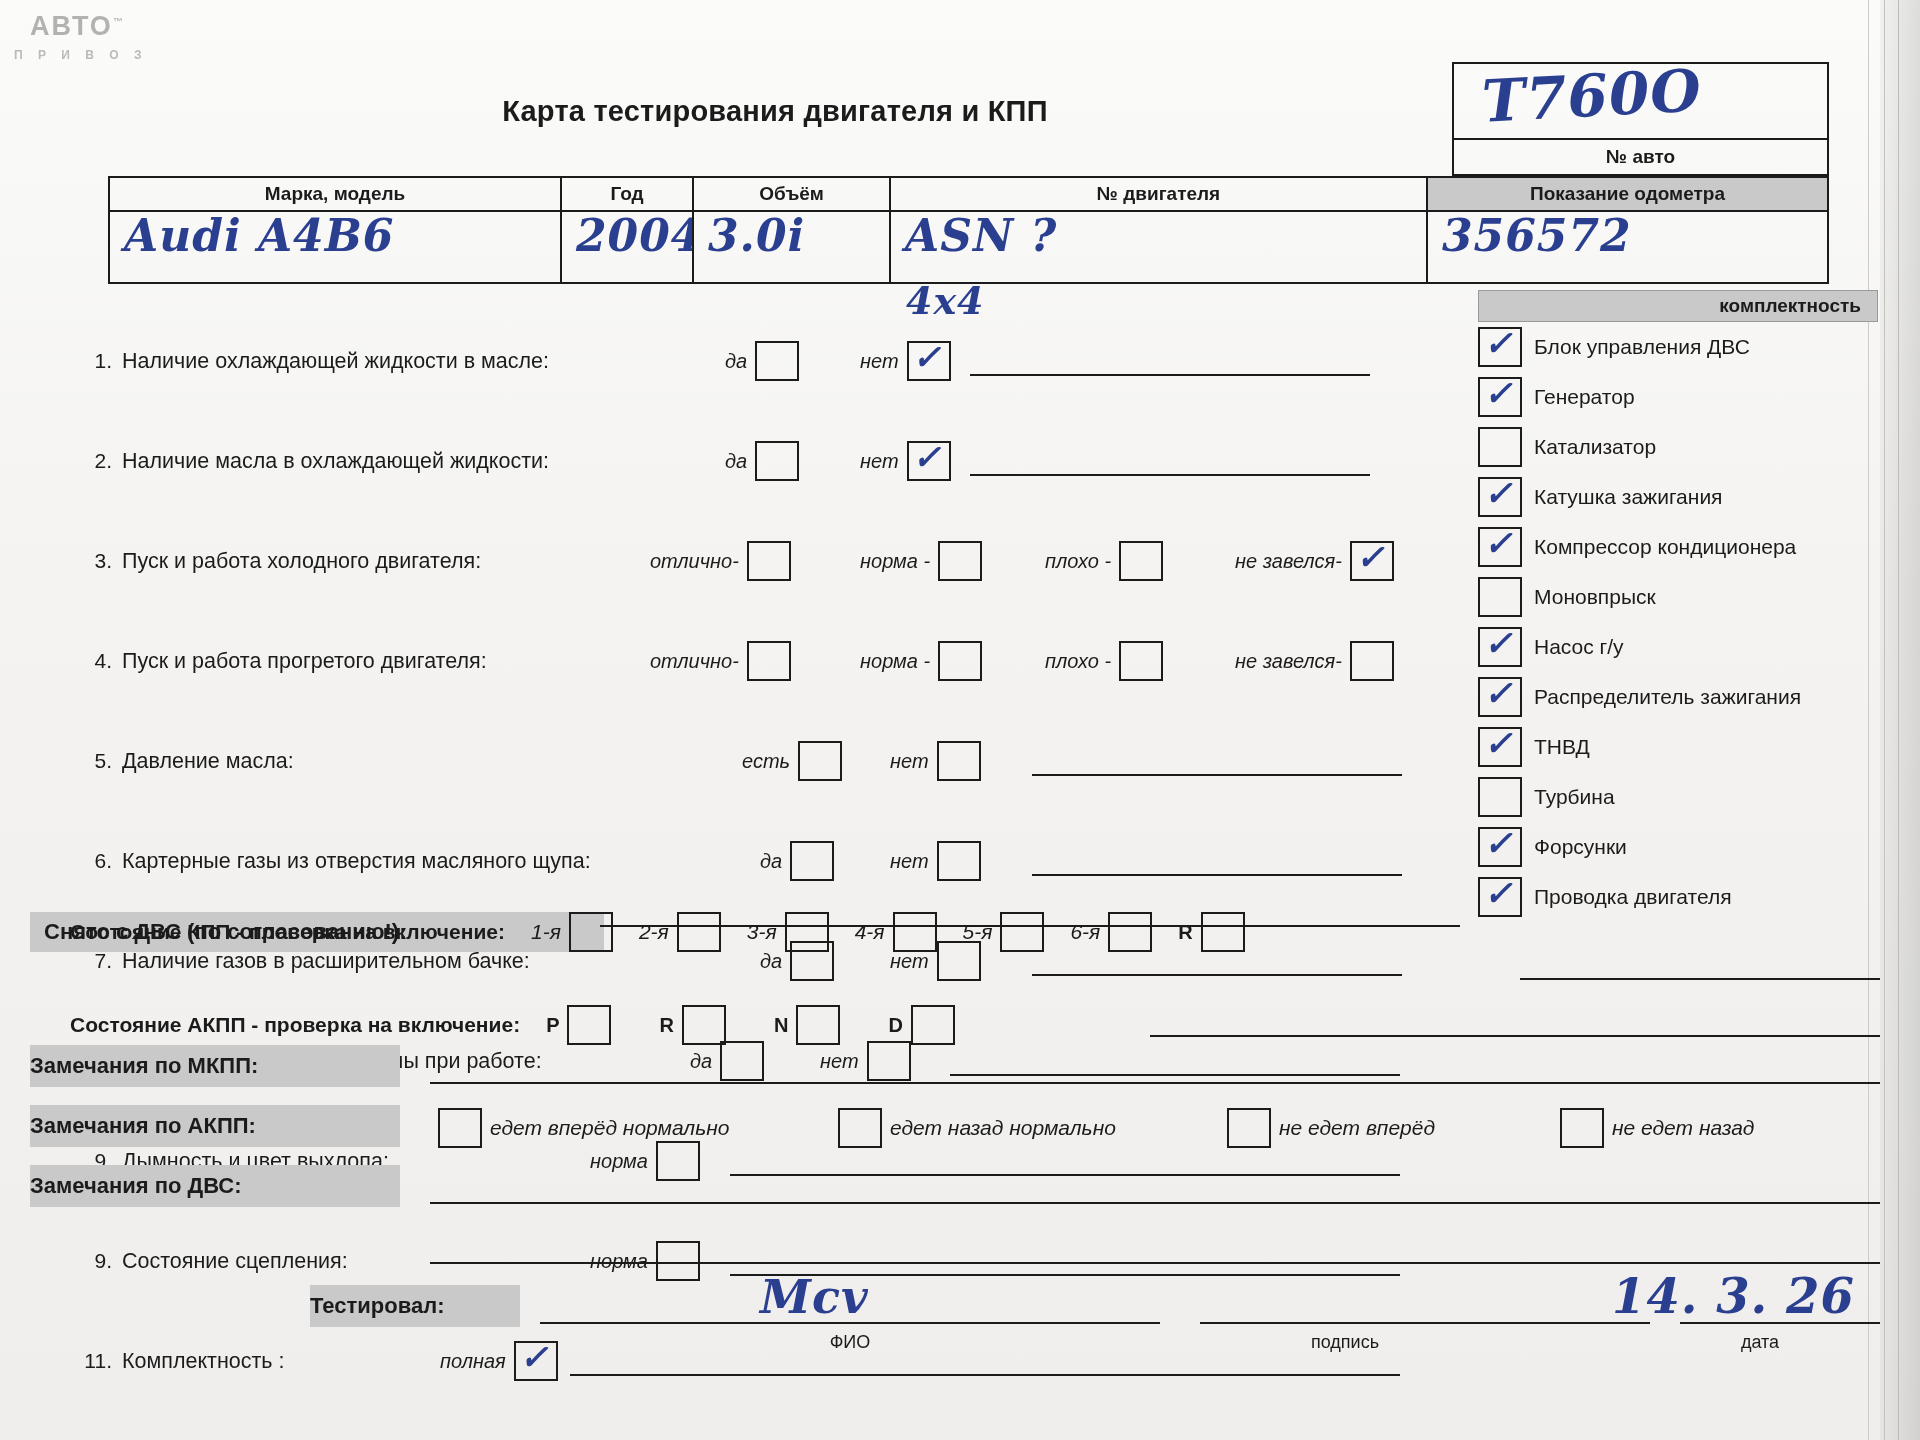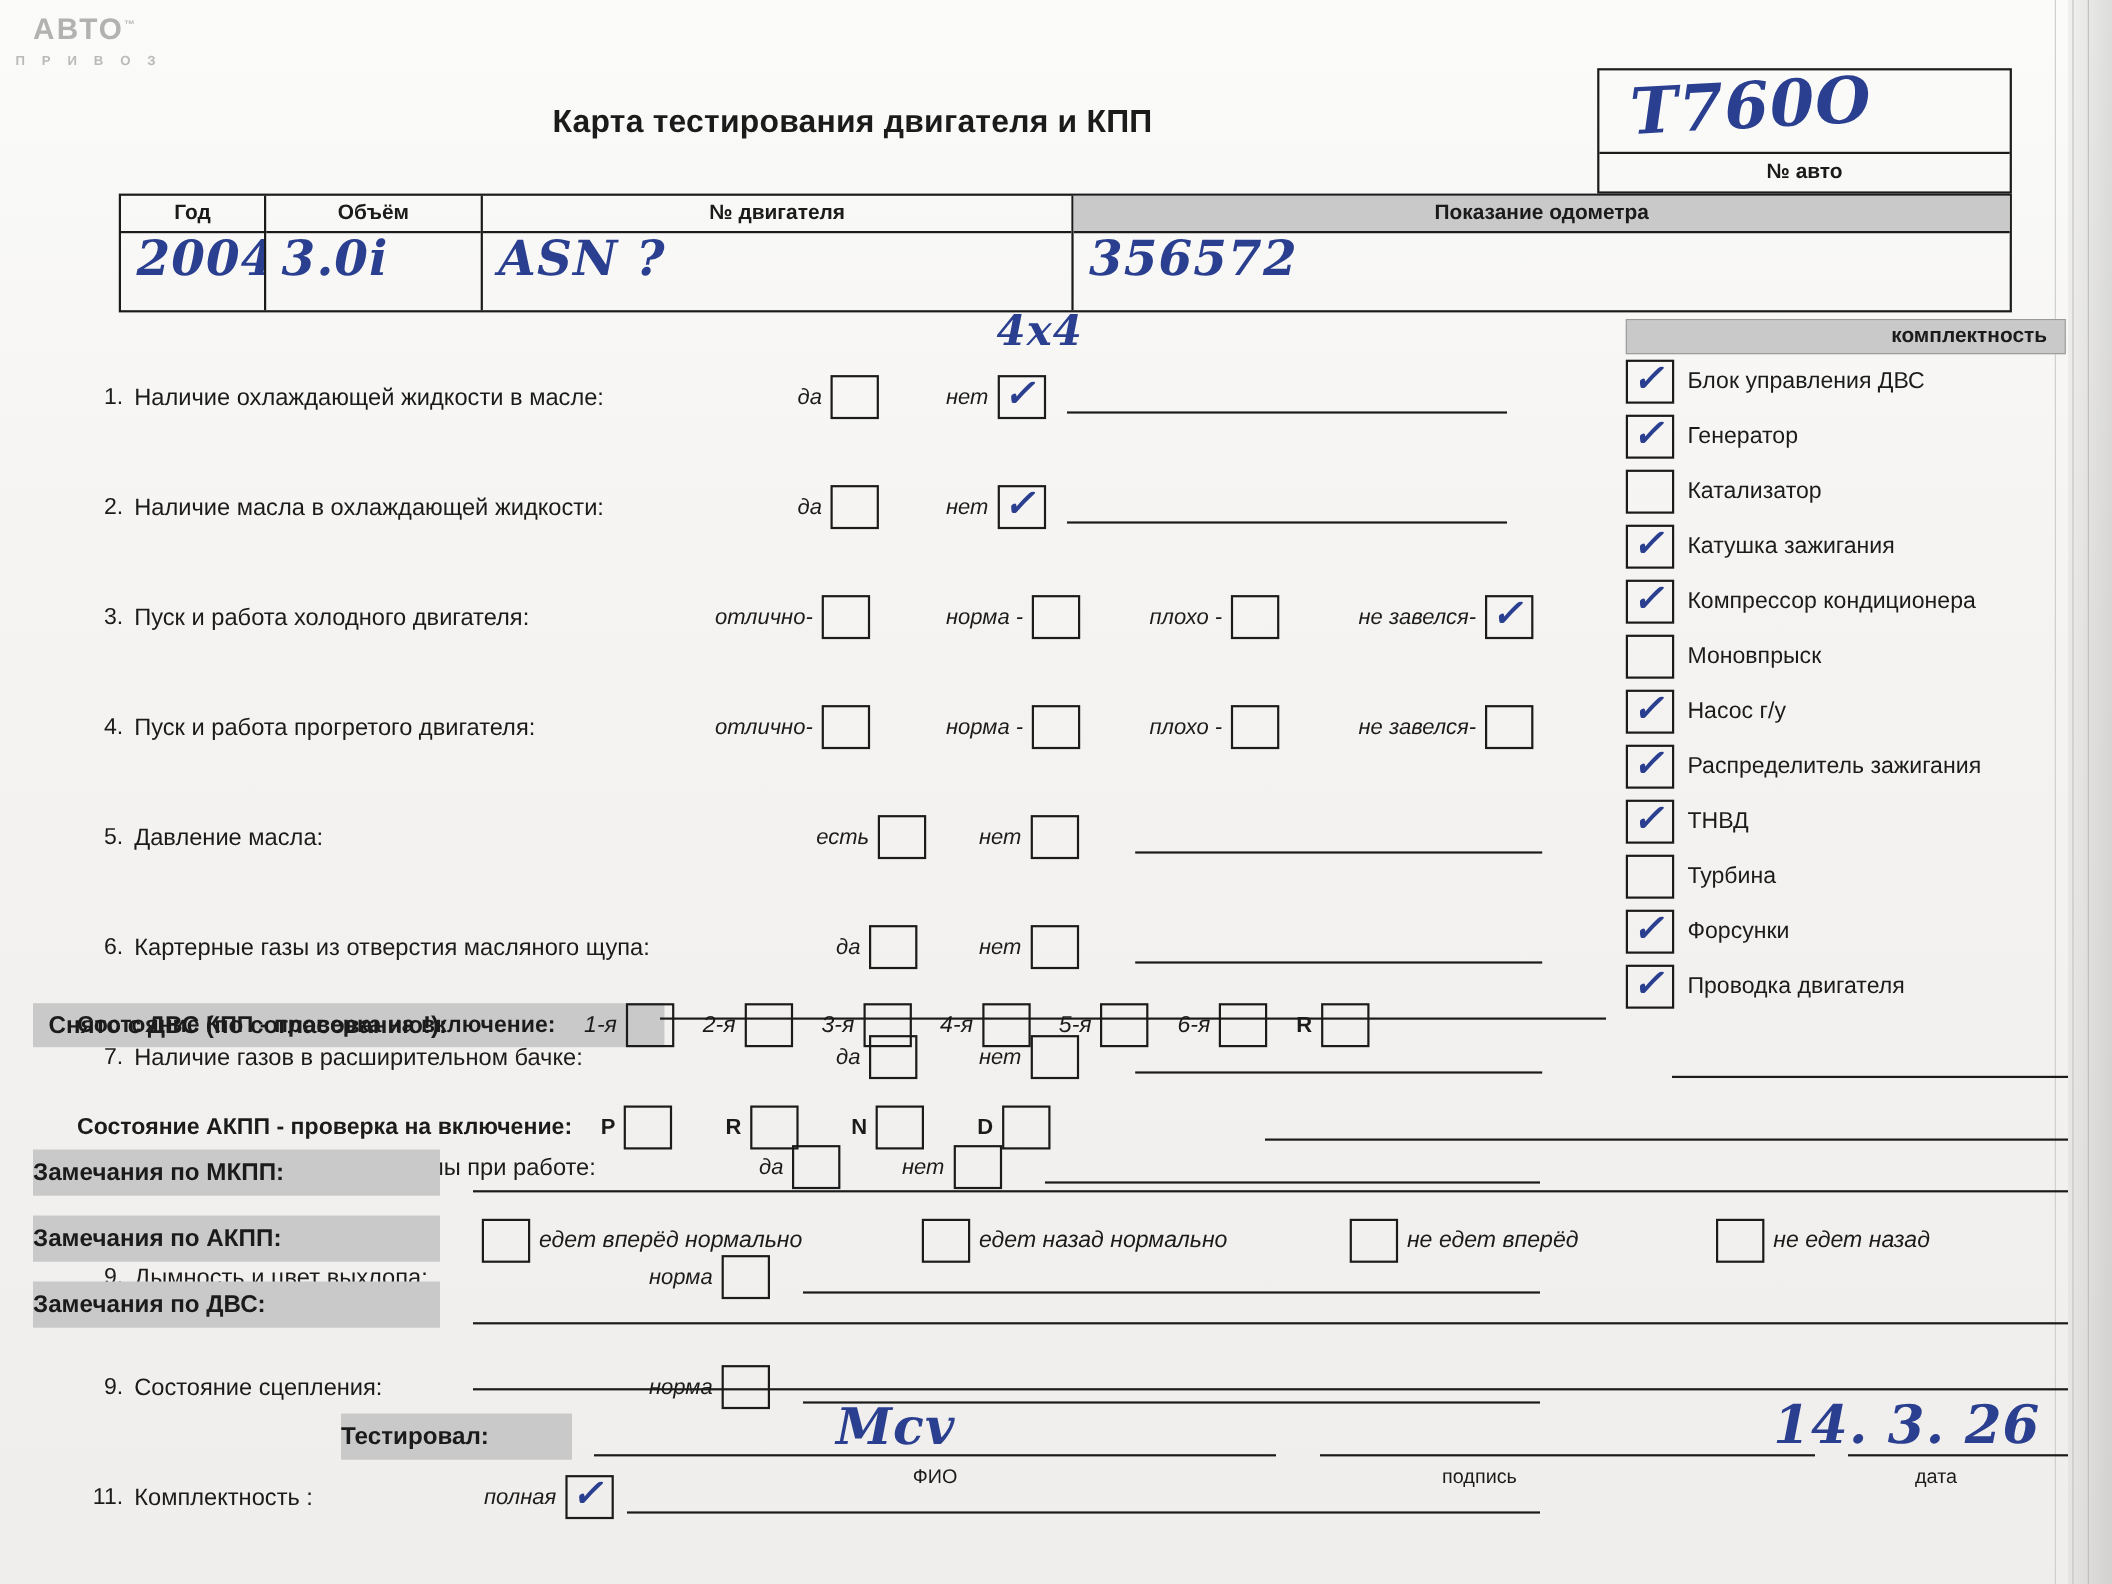--- a/index.html
+++ b/index.html
@@ -161,20 +161,26 @@
   <div class="title">Карта тестирования двигателя  и КПП</div>
 
   <div class="plate">
     <div class="num">
       <span class="hand">Т760О</span>
     </div>
     <div class="cap">№ авто</div>
   </div>
 
   <div class="hdr">
+    <div class="col c1">
+      <div class="c-title">Марка, модель</div>
+      <div class="c-val">
+          <span class="hand">Audi A4B6</span>
+        </div>
+    </div>
     <div class="col c2">
       <div class="c-title">Год</div>
       <div class="c-val">
           <span class="hand">2004</span>
         </div>
     </div>
     <div class="col c3">
       <div class="c-title">Объём</div>
       <div class="c-val">
           <span class="hand">3.0i</span>

